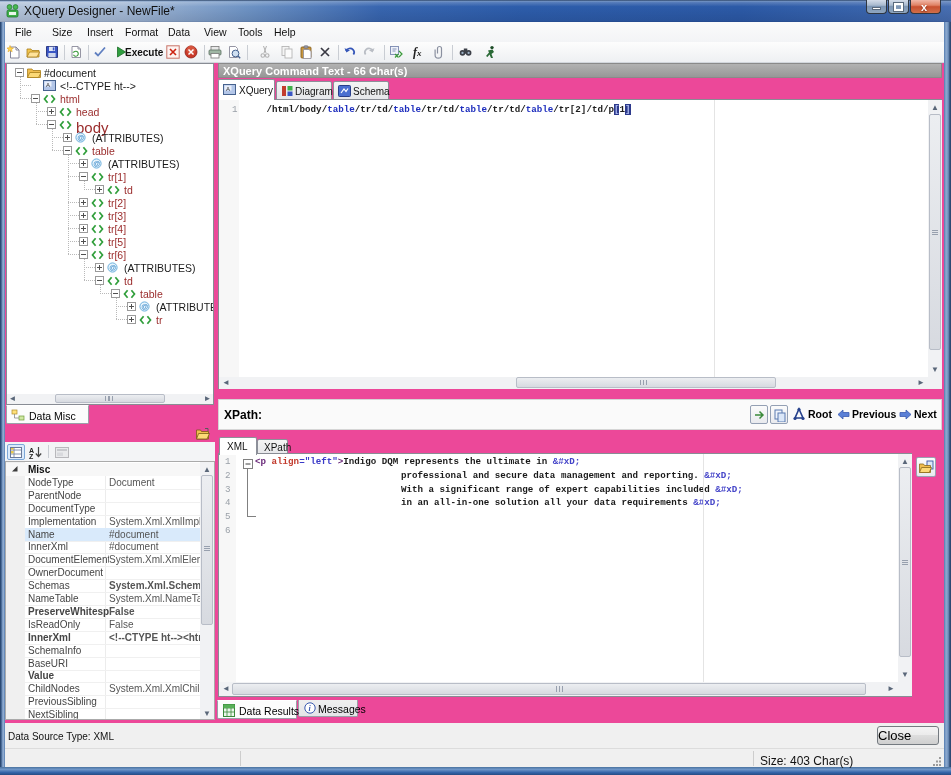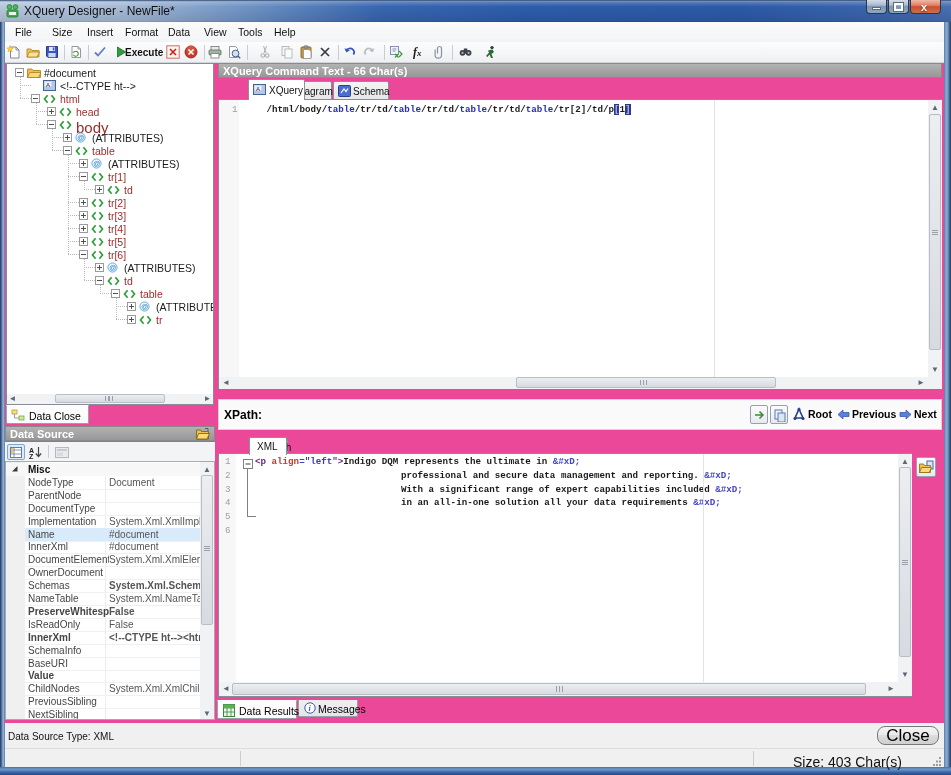--- a/index.html
+++ b/index.html
@@ -25,21 +25,21 @@
 .mitem { top:26px; font-size:10.5px; color:#111; }
 .nw { white-space:nowrap; }
 
 #toolbar { left:5px; top:42px; width:939px; height:21px; background:linear-gradient(180deg,#fdfdfd,#eef0f3); border-bottom:1px solid #d2d6dc; }
 .tsep { top:45px; width:1px; height:15px; background:#c9cdd3; }
 .ticon { top:45px; width:14px; height:14px; }
 
 .phead { height:15px; background:linear-gradient(180deg,#b2b2b2,#979797); color:#fff; font-weight:bold; font-size:11px; line-height:15px; padding-left:4px; border:1px solid #8a8a8a; }
 .box { border:1px solid #888c94; background:#fff; }
 .tab { border:1px solid #8c9099; background:linear-gradient(180deg,#f4f4f4,#e6e7ea); font-size:10px; color:#111; white-space:nowrap; }
-.tab.act { background:#fff;margin-left:30px; }
+.tab.act { background:#fff; }
 
 .sb { background:#f1f2f4; }
 .sbthumb { background:linear-gradient(180deg,#eceef1,#d7dae0); border:1px solid #b8bdc7; border-radius:2px; }
 .sbthumbh { background:linear-gradient(180deg,#eceef1,#d7dae0); border:1px solid #b8bdc7; border-radius:2px; }
 .arr { color:#5a6779; font-size:8px; line-height:11px; text-align:center; }
 
 .mono { font-family:"Liberation Mono", monospace; font-size:9.2px; white-space:pre; }
 </style>
 </head>
 <body>
@@ -388,24 +388,23 @@
           <div style="margin:0 2px;height:5px;border-left:1px solid #98a0ae;border-right:1px solid #98a0ae"></div>
         </div>
       </div>
 </div>
 <div class="abs" style="left:6px;top:405px;width:83px;height:19px;background:#fcfcfc;border:1px solid #9aa0a8;border-top:1px solid #fff;border-radius:0 0 2px 2px">
       <svg style="position:absolute;left:4px;top:3px" width="15" height="13">
         <rect x="1" y="1" width="5" height="4" fill="#ffe07a" stroke="#b08c28" stroke-width="0.7"></rect>
         <rect x="8" y="7" width="5" height="4" fill="#cfe8a2" stroke="#6f9a3a" stroke-width="0.7"></rect>
         <path d="M3.5 5 V9 H8" fill="none" stroke="#888" stroke-width="0.8"></path>
       </svg>
-      <div class="nw" style="position:absolute;left:22px;top:4px;font-size:10.5px">Data Close</div>
-    </div>
-
-<div class="abs phead" style="left:5px;top:426px;width:210px">Data Source</div>
+      <div class="nw" style="position:absolute;left:22px;top:4px;font-size:10.5px">Data Misc</div>
+    </div>
+
 <svg class="abs" style="left:196px;top:428px" width="14" height="12">
       <path d="M0.5 2 L4.5 2 L5.5 3.5 L12.5 3.5 L12.5 11 L0.5 11 Z" fill="#f0bd4e" stroke="#7a5c14" stroke-width="0.8"></path>
       <path d="M0.5 11 L2.6 5.5 L13.5 5.5 L11 11 Z" fill="#fcd977" stroke="#7a5c14" stroke-width="0.8"></path>
       <path d="M9 0.5 L12 0.5 L12 3" fill="none" stroke="#5a5a5a" stroke-width="1"></path>
     </svg>
 <div class="abs" style="left:5px;top:442px;width:210px;height:19px;background:#f3f4f6"></div>
 <div class="abs" style="left:7px;top:444px;width:18px;height:16px;background:#dcebfc;border:1px solid #7da7d8;border-radius:2px"></div>
 <svg class="abs" style="left:10px;top:447px" width="12" height="11">
       <rect x="0.5" y="0.5" width="11" height="10" fill="#fff" stroke="#6a7a9a"></rect>
       <path d="M0.5 3 H11.5 M0.5 7 H11.5 M4 0.5 V10.5" stroke="#6a7a9a" stroke-width="0.8"></path>
@@ -617,25 +616,25 @@
     </div>
 <div class="abs" style="left:298px;top:700px;width:60px;height:17px;background:linear-gradient(180deg,#efefef,#e4e5e8);border:1px solid #9aa0a8;border-top:none;border-radius:0 0 2px 2px">
 <svg style="position:absolute;left:5px;top:2px" width="12" height="12">
         <circle cx="6" cy="6" r="5.2" fill="#fff" stroke="#3a5ab0" stroke-width="1"></circle>
         <text x="4.6" y="9" font-size="8" font-style="italic" font-weight="bold" fill="#3a5ab0" font-family="Liberation Serif">i</text>
       </svg>
 <div class="nw" style="position:absolute;left:19px;top:3px;font-size:10.5px">Messages</div>
     </div>
 <div class="abs" style="left:5px;top:723px;width:939px;height:25px;background:#f0f0f0"></div>
 <div class="abs nw" style="left:8px;top:731px;font-size:10px;color:#111">Data Source Type: XML</div>
-<div class="abs" style="left:877px;top:726px;width:62px;height:19px;border:1px solid #747a80;border-radius:8px;background:linear-gradient(180deg,#f4f4f4 0%,#ebebeb 45%,#dddddd 50%,#cfcfcf 100%);text-align:center;line-height:18px;font-size:17px">Close</div>
+<div class="abs" style="left:877px;top:726px;width:62px;height:19px;border:1px solid #747a80;border-radius:3px;background:linear-gradient(180deg,#f4f4f4 0%,#ebebeb 45%,#dddddd 50%,#cfcfcf 100%);text-align:left;line-height:18px;font-size:13px">Close</div>
 <div class="abs" style="left:5px;top:748px;width:939px;height:19px;background:#f0f0f0;border-top:1px solid #dcdcdc">
 <div style="position:absolute;left:235px;top:2px;width:1px;height:15px;background:#cdcdcd"></div>
 <div style="position:absolute;left:748px;top:2px;width:1px;height:15px;background:#cdcdcd"></div>
-<div class="nw" style="position:absolute;left:788px;top:5px;font-size:14px;color:#111">Size: 403 Char(s)</div>
+<div class="nw" style="position:absolute;left:755px;top:5px;font-size:12px;color:#111">Size: 403 Char(s)</div>
 <svg style="position:absolute;right:2px;top:7px" width="10" height="10">
         <g fill="#9a9a9a">
           <rect x="7" y="1" width="2" height="2"></rect>
           <rect x="7" y="4.5" width="2" height="2"></rect>
           <rect x="4" y="4.5" width="2" height="2"></rect>
           <rect x="7" y="8" width="2" height="2"></rect>
           <rect x="4" y="8" width="2" height="2"></rect>
           <rect x="1" y="8" width="2" height="2"></rect>
         </g>
       </svg>

